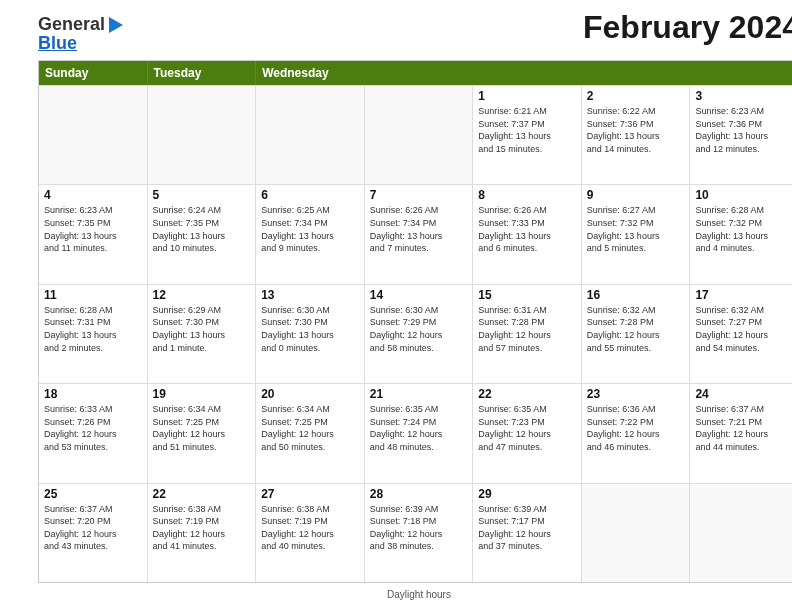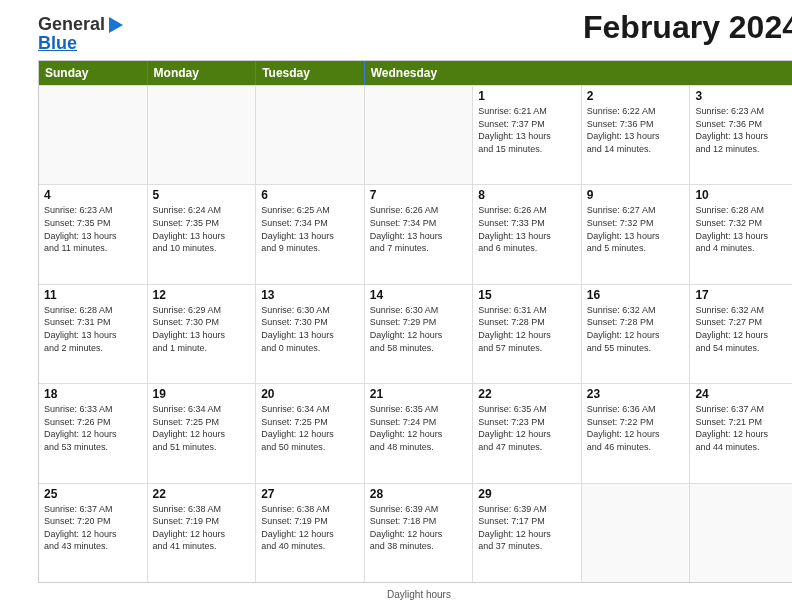--- a/index.html
+++ b/index.html
@@ -133,21 +133,20 @@
       <span class="logo-blue" style="font-size:18px;font-weight:bold;color:#1565c0;margin-top:-2px;text-decoration:underline;">Blue</span>
     </div>
     <div class="title-block">
       <div class="main-title">February 2024</div>
     </div>
   </div>
 
   <div class="calendar">
     <div class="cal-header-row">
     <div class="cal-header-cell">Sunday</div>
-        <div class="cal-header-cell">Monday</div>
         <div class="cal-header-cell">Tuesday</div>
         <div class="cal-header-cell">Wednesday</div>
       </div>
     <div class="cal-body">
     <div class="cal-row">
           <div class="cal-cell empty"></div>
           <div class="cal-cell empty"></div>
           <div class="cal-cell empty"></div>
           <div class="cal-cell empty"></div>
           <div class="cal-cell">

